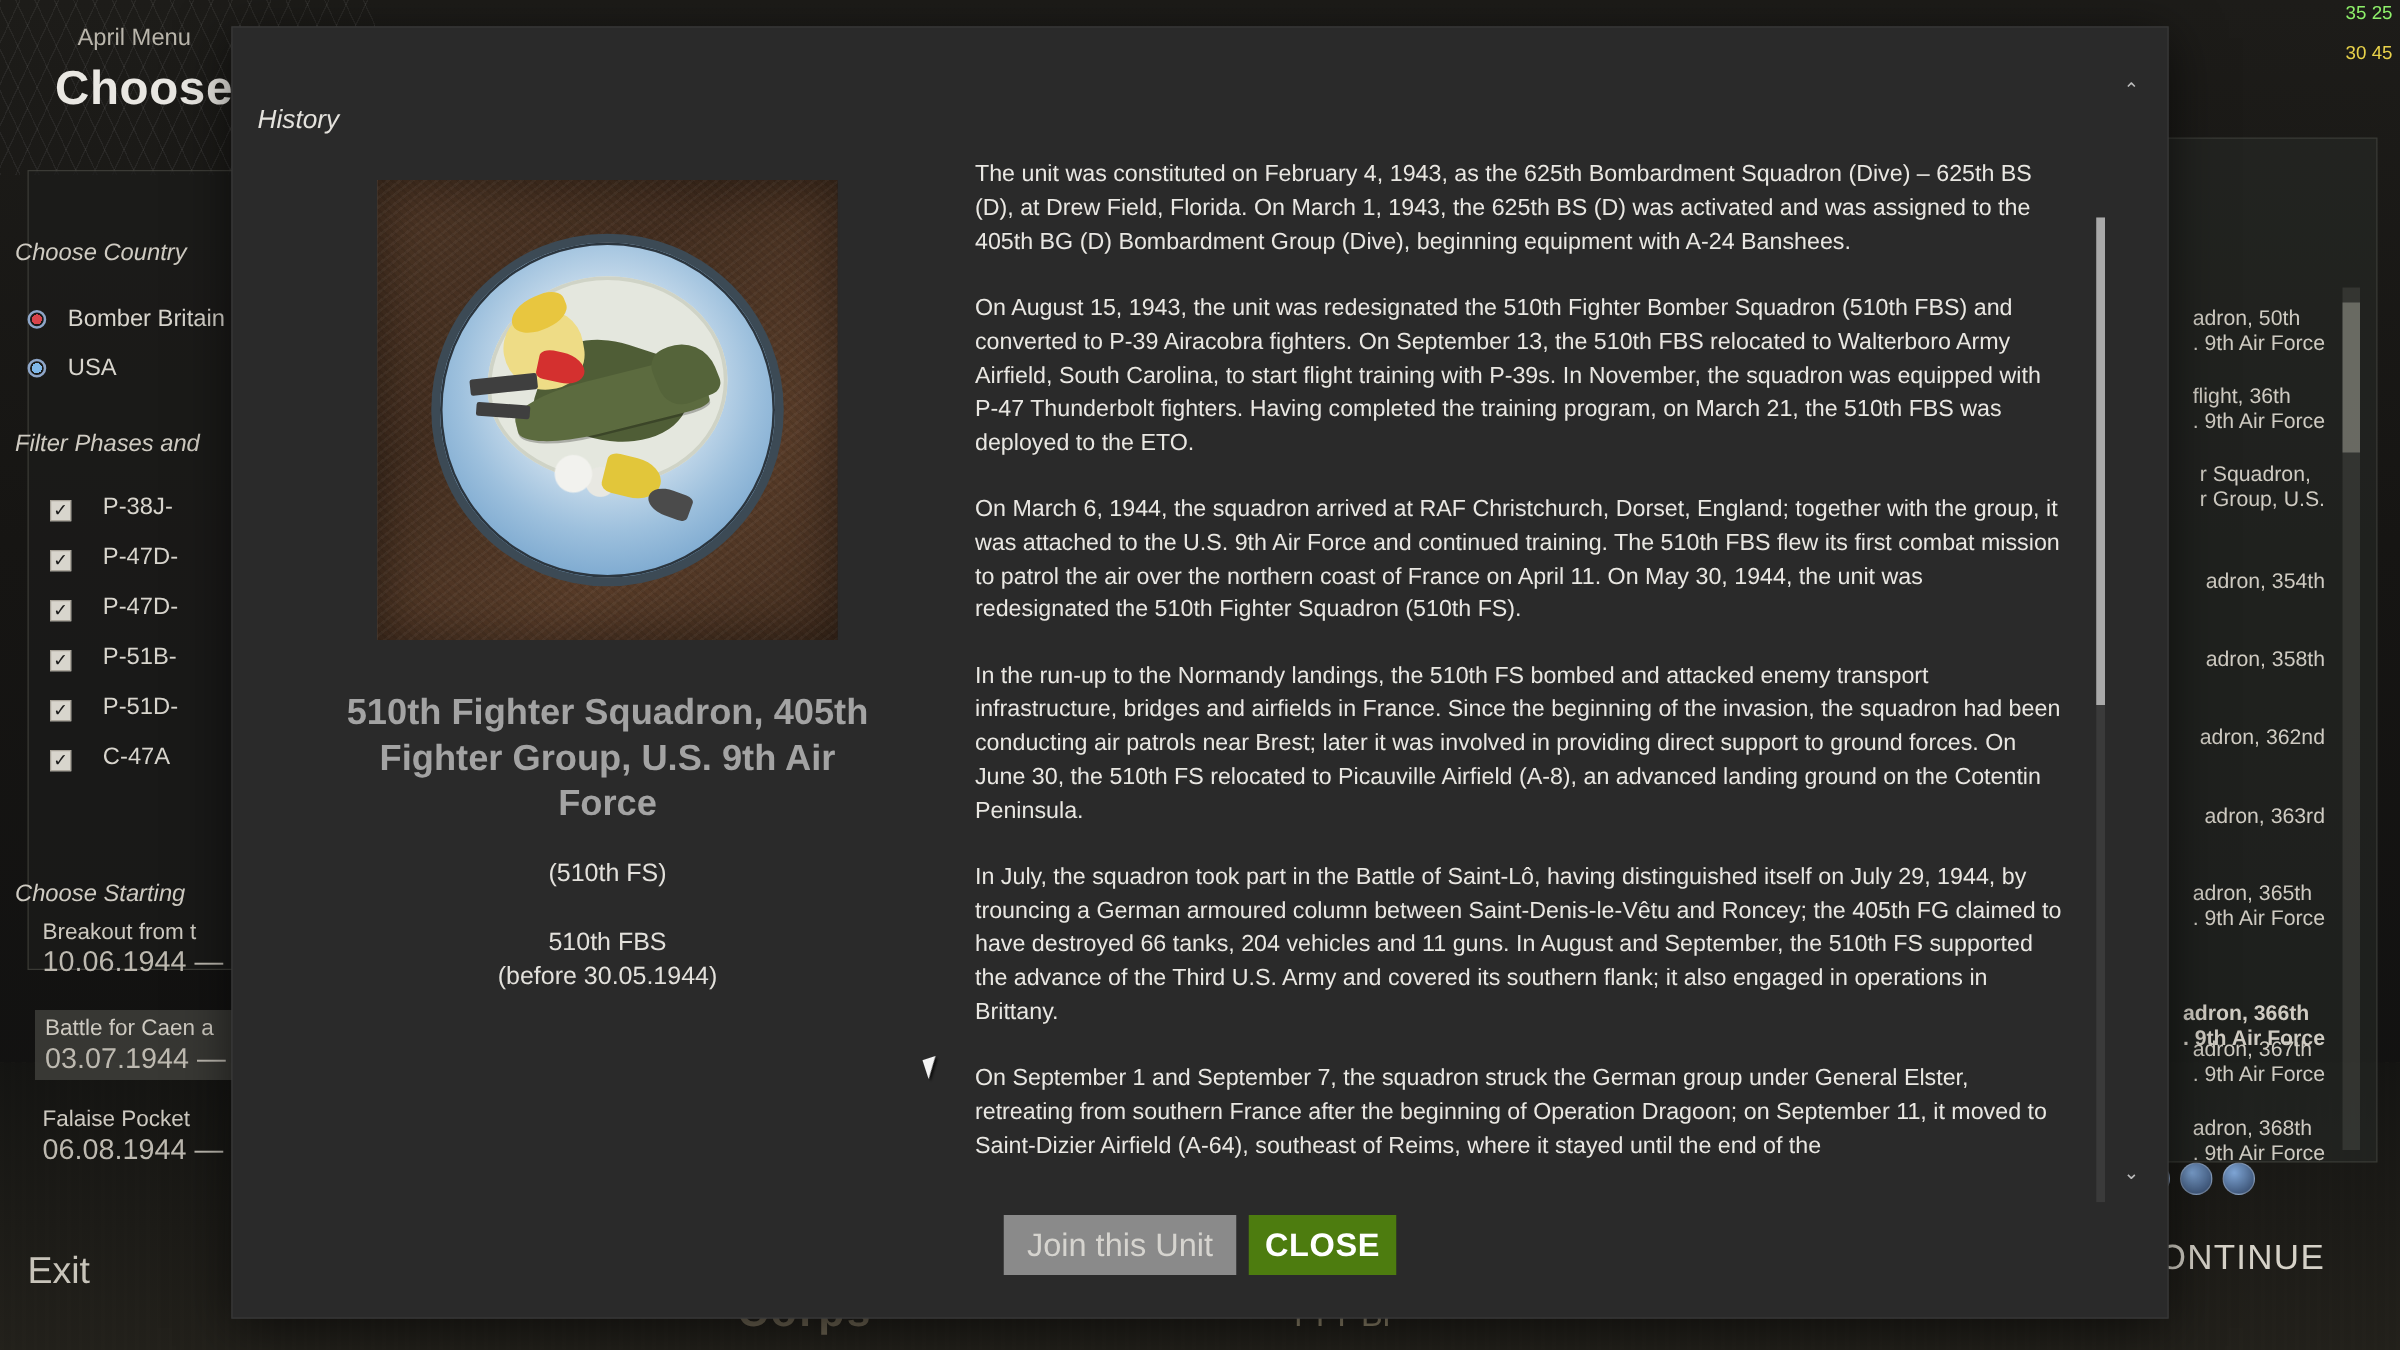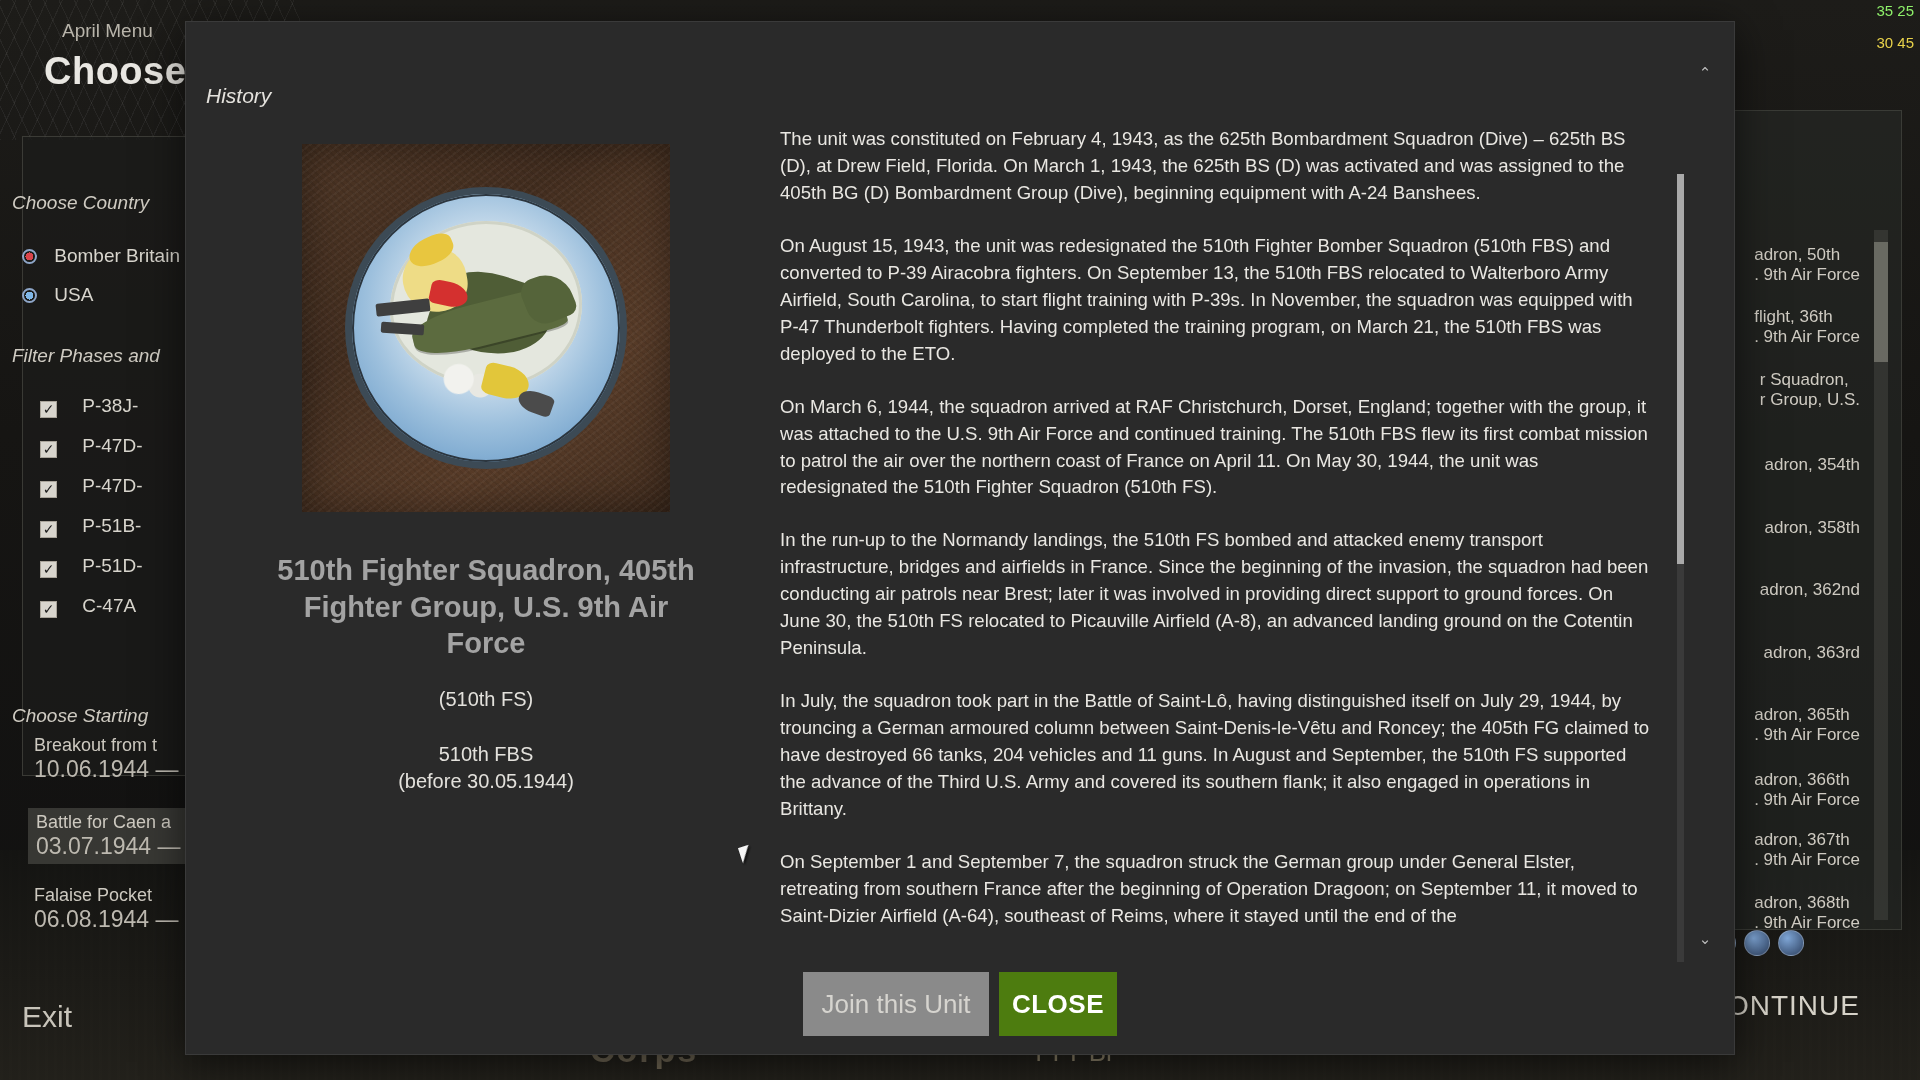--- a/index.html
+++ b/index.html
@@ -270,21 +270,21 @@
     background: #a9a9a9; cursor: pointer;
   }
 
   
   .modal-foot {
     height: 92px; flex: 0 0 auto;
     display: flex; align-items: flex-start; justify-content: center; gap: 0;
     padding-top: 10px;
   }
   .btn {
-    height: 64px; border: none; cursor: pointer;
+    height: 48px; border: none; cursor: pointer;
     font-size: 26px; font-family: "Liberation Sans", sans-serif;
   }
   .btn-join {
     width: 186px; background: #8a8a8a; color: #d6d4cf;
   }
   .btn-close {
     width: 118px; background: #4d7c0f; color: #ffffff; font-weight: bold;
     letter-spacing: .5px; margin-left: 10px;
   }
   .cursor {
@@ -384,21 +384,21 @@
   <div class="bg-unit-row" style="top:580px;">
     <span>adron, 362nd</span>
   </div>
   <div class="bg-unit-row" style="top:643px;">
     <span>adron, 363rd</span>
   </div>
   <div class="bg-unit-row" style="top:705px;">
     <span>adron, 365th</span>
     <span class="l2">. 9th Air Force</span>
   </div>
-  <div class="bg-unit-row" style="top:770px;">
+  <div class="bg-unit-row" style="top:801px;font-weight:bold;">
     <span>adron, 366th</span>
     <span class="l2">. 9th Air Force</span>
   </div>
   <div class="bg-unit-row" style="top:830px;">
     <span>adron, 367th</span>
     <span class="l2">. 9th Air Force</span>
   </div>
   <div class="bg-unit-row" style="top:893px;">
     <span>adron, 368th</span>
     <span class="l2">. 9th Air Force</span>

